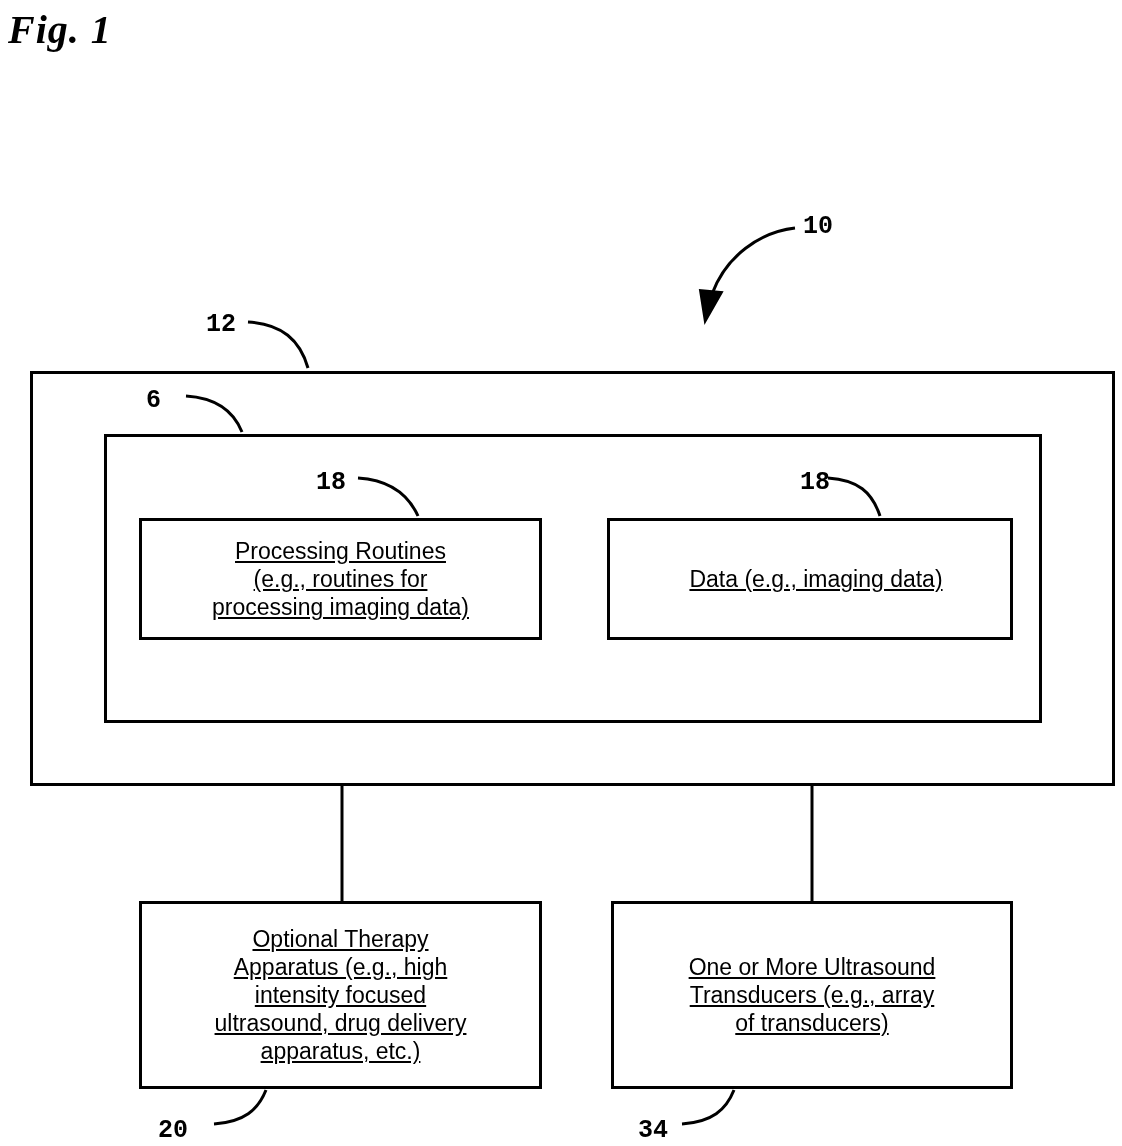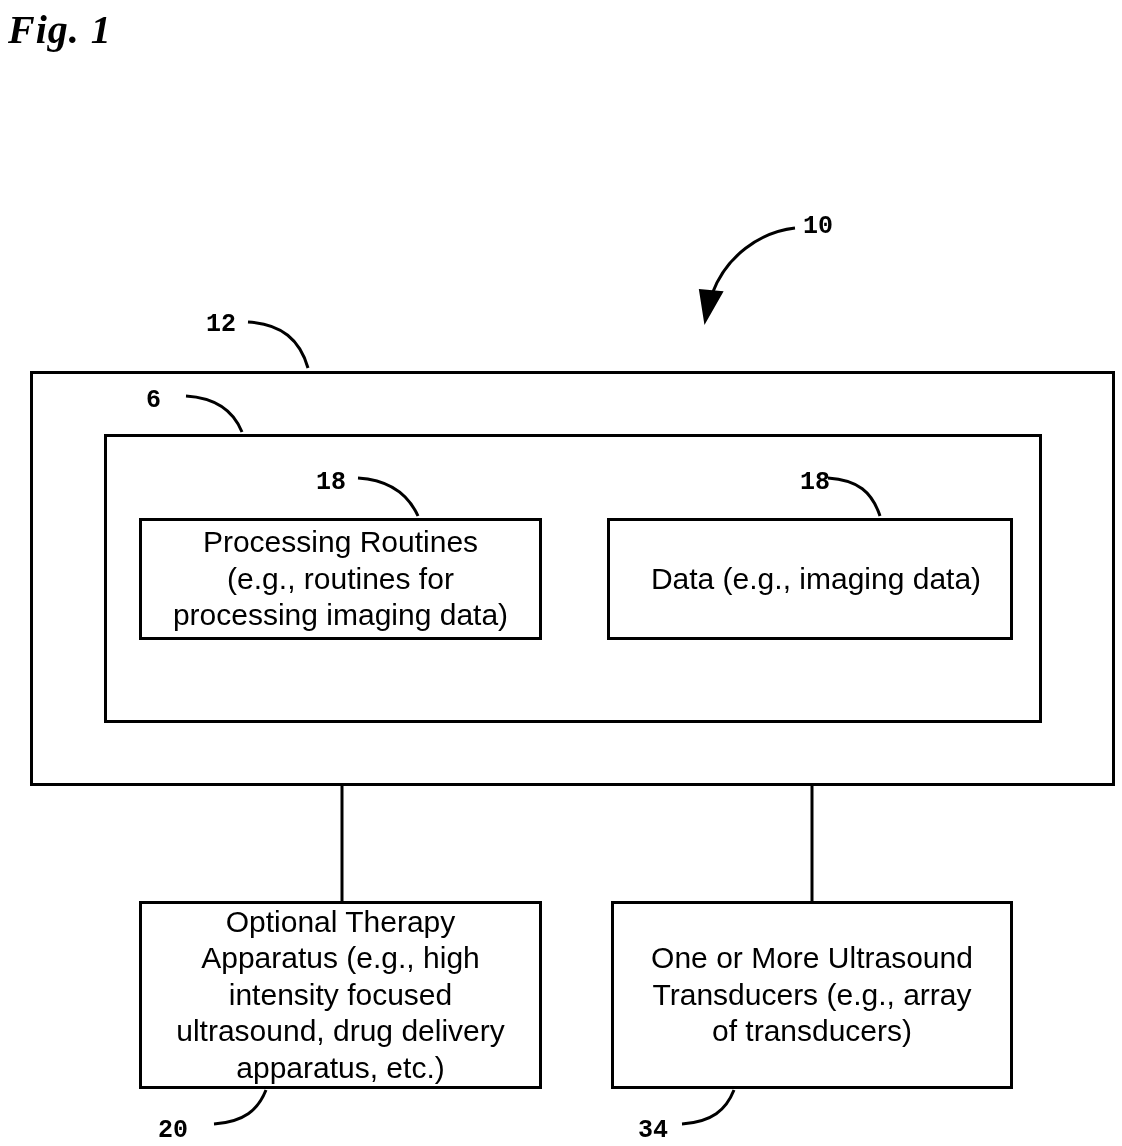--- a/index.html
+++ b/index.html
@@ -43,24 +43,25 @@
     position: absolute;
     border: 3px solid #000000;
     box-sizing: border-box;
     background: transparent;
     display: flex;
     align-items: center;
     justify-content: center;
     text-align: center;
   }
   .leaf-text {
-    font-size: 30px;
+    font-size: 23px;
     line-height: 1.22;
     white-space: pre-line;
     padding: 2px 6px;
+    text-decoration: underline;
   }
   .ref-num {
     position: absolute;
     font-size: 25px;
     font-weight: bold;
     font-family: Liberation Mono, monospace;
   }
   #outer-box  { left: 30px;  top: 371px; width: 1085px; height: 415px; }
   #mid-box    { left: 104px; top: 434px; width: 938px;  height: 289px; }
   #proc-box   { left: 139px; top: 518px; width: 403px;  height: 122px; }

